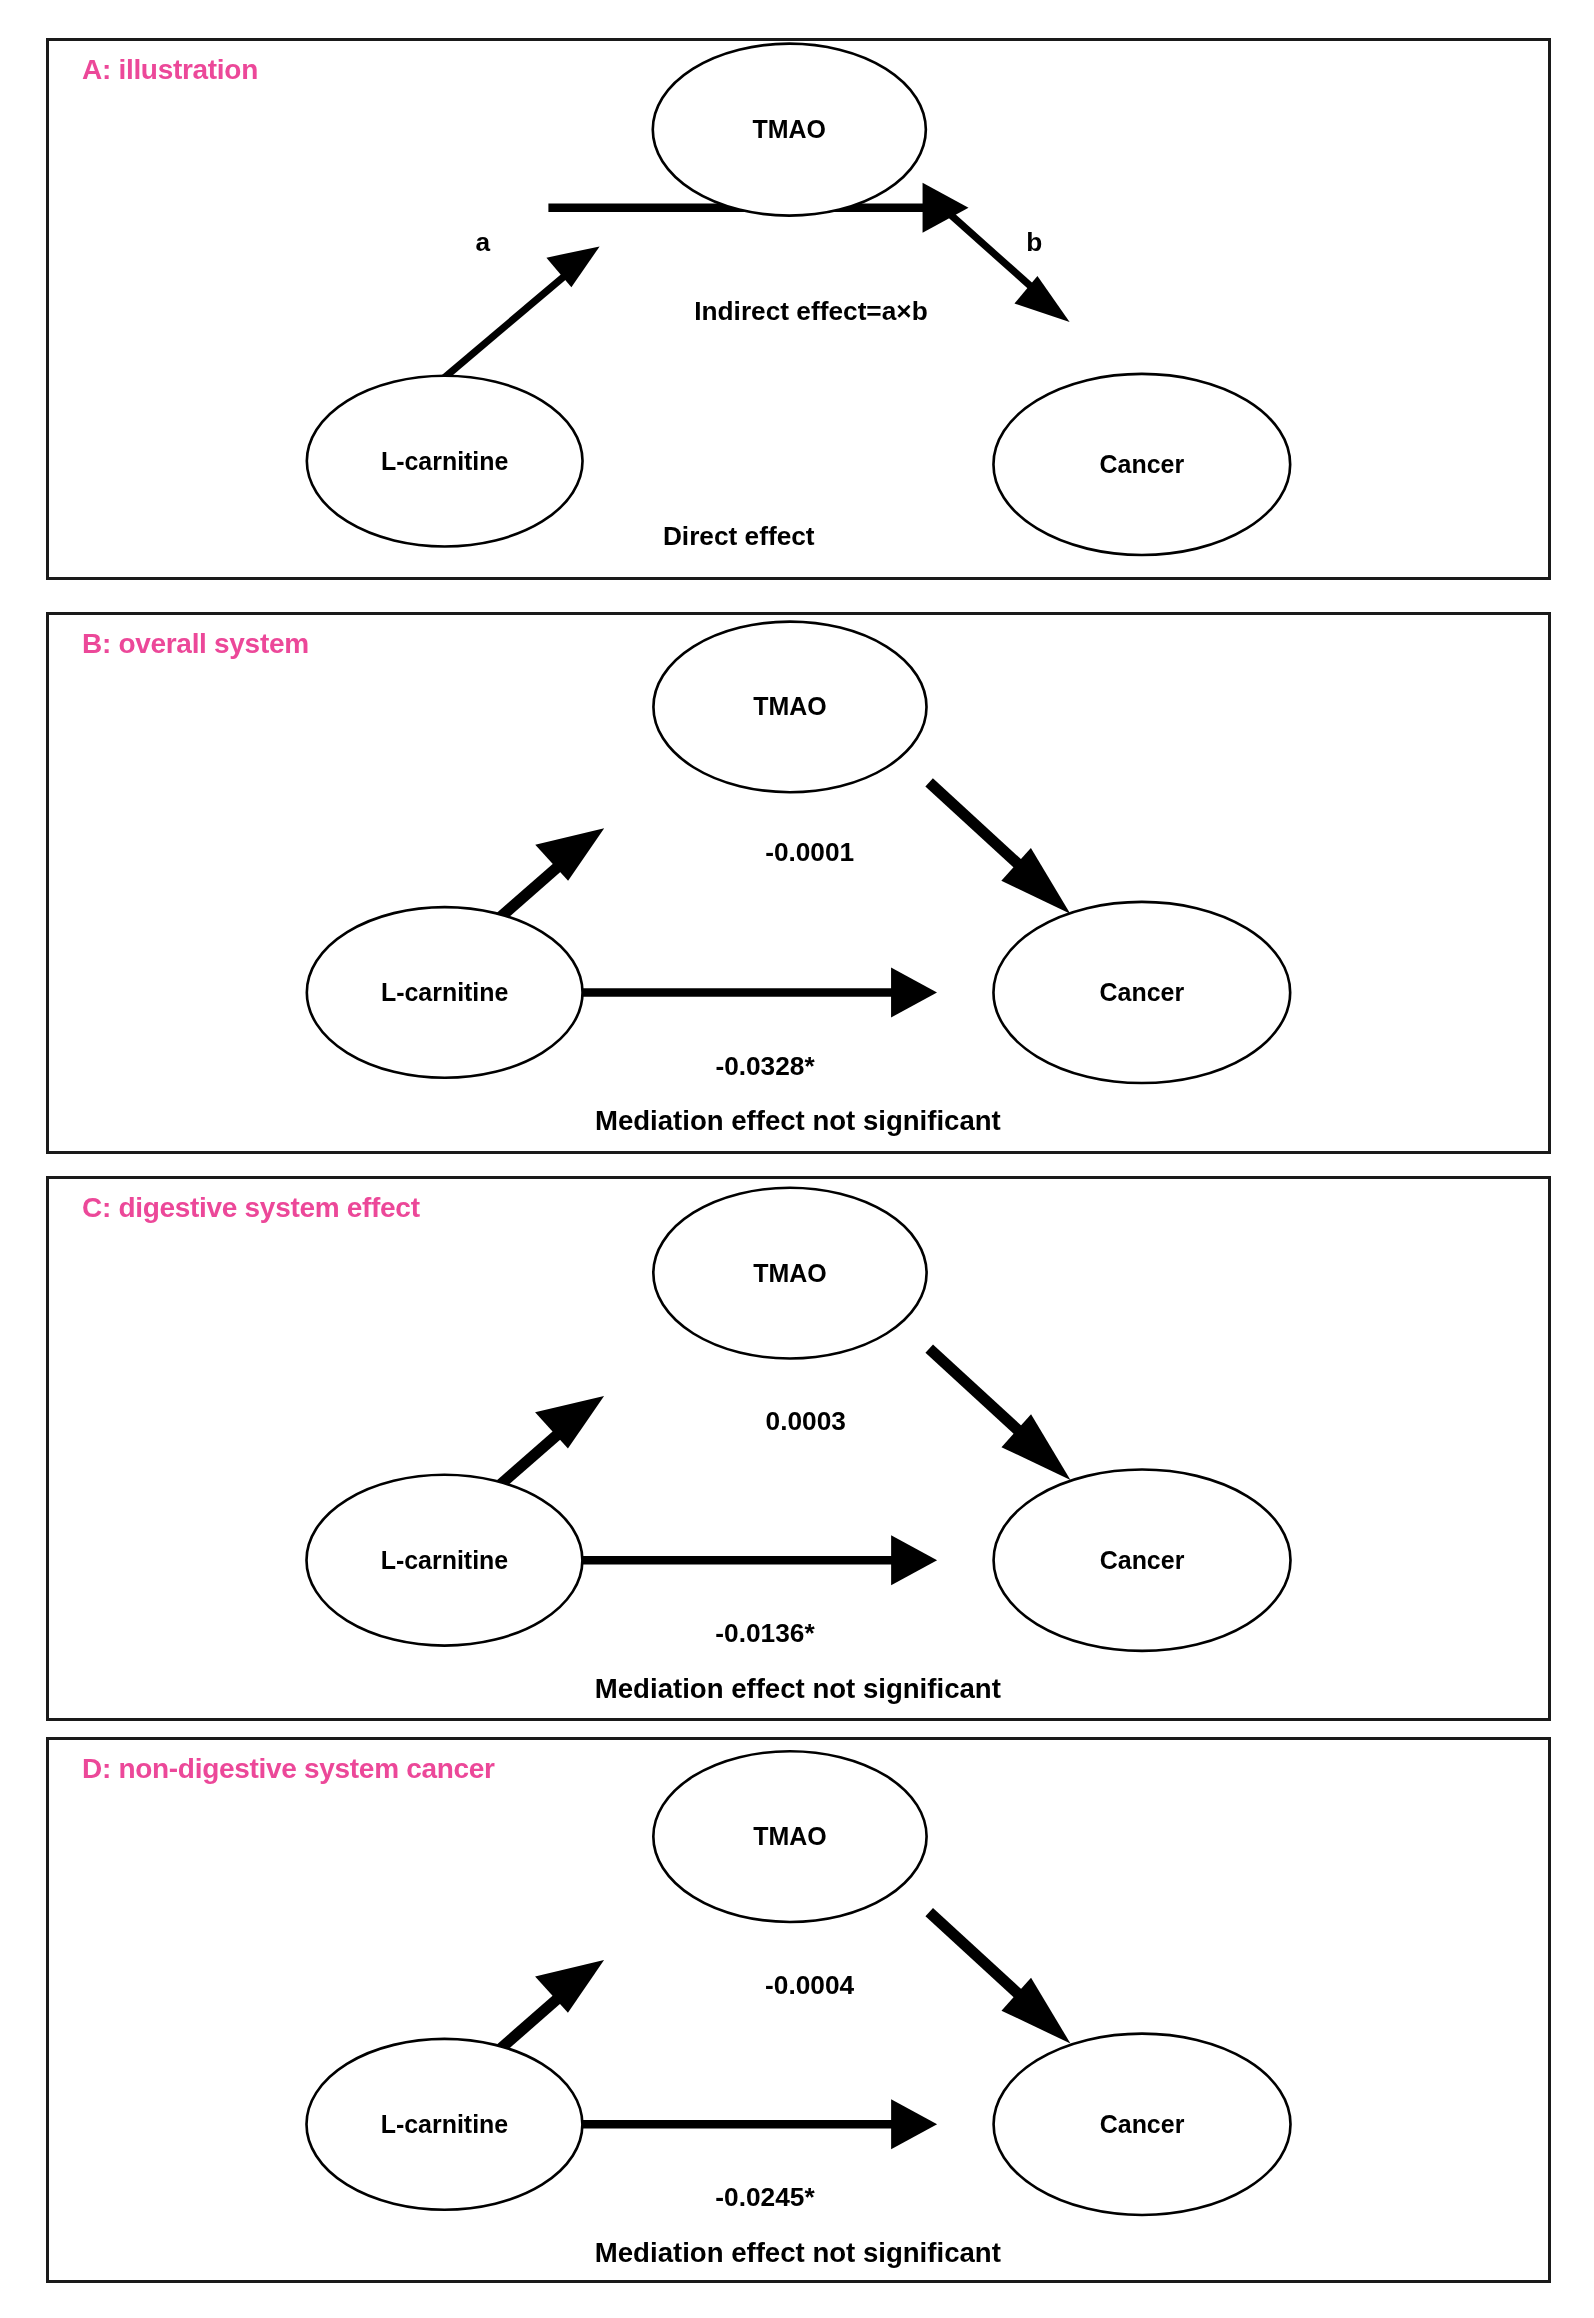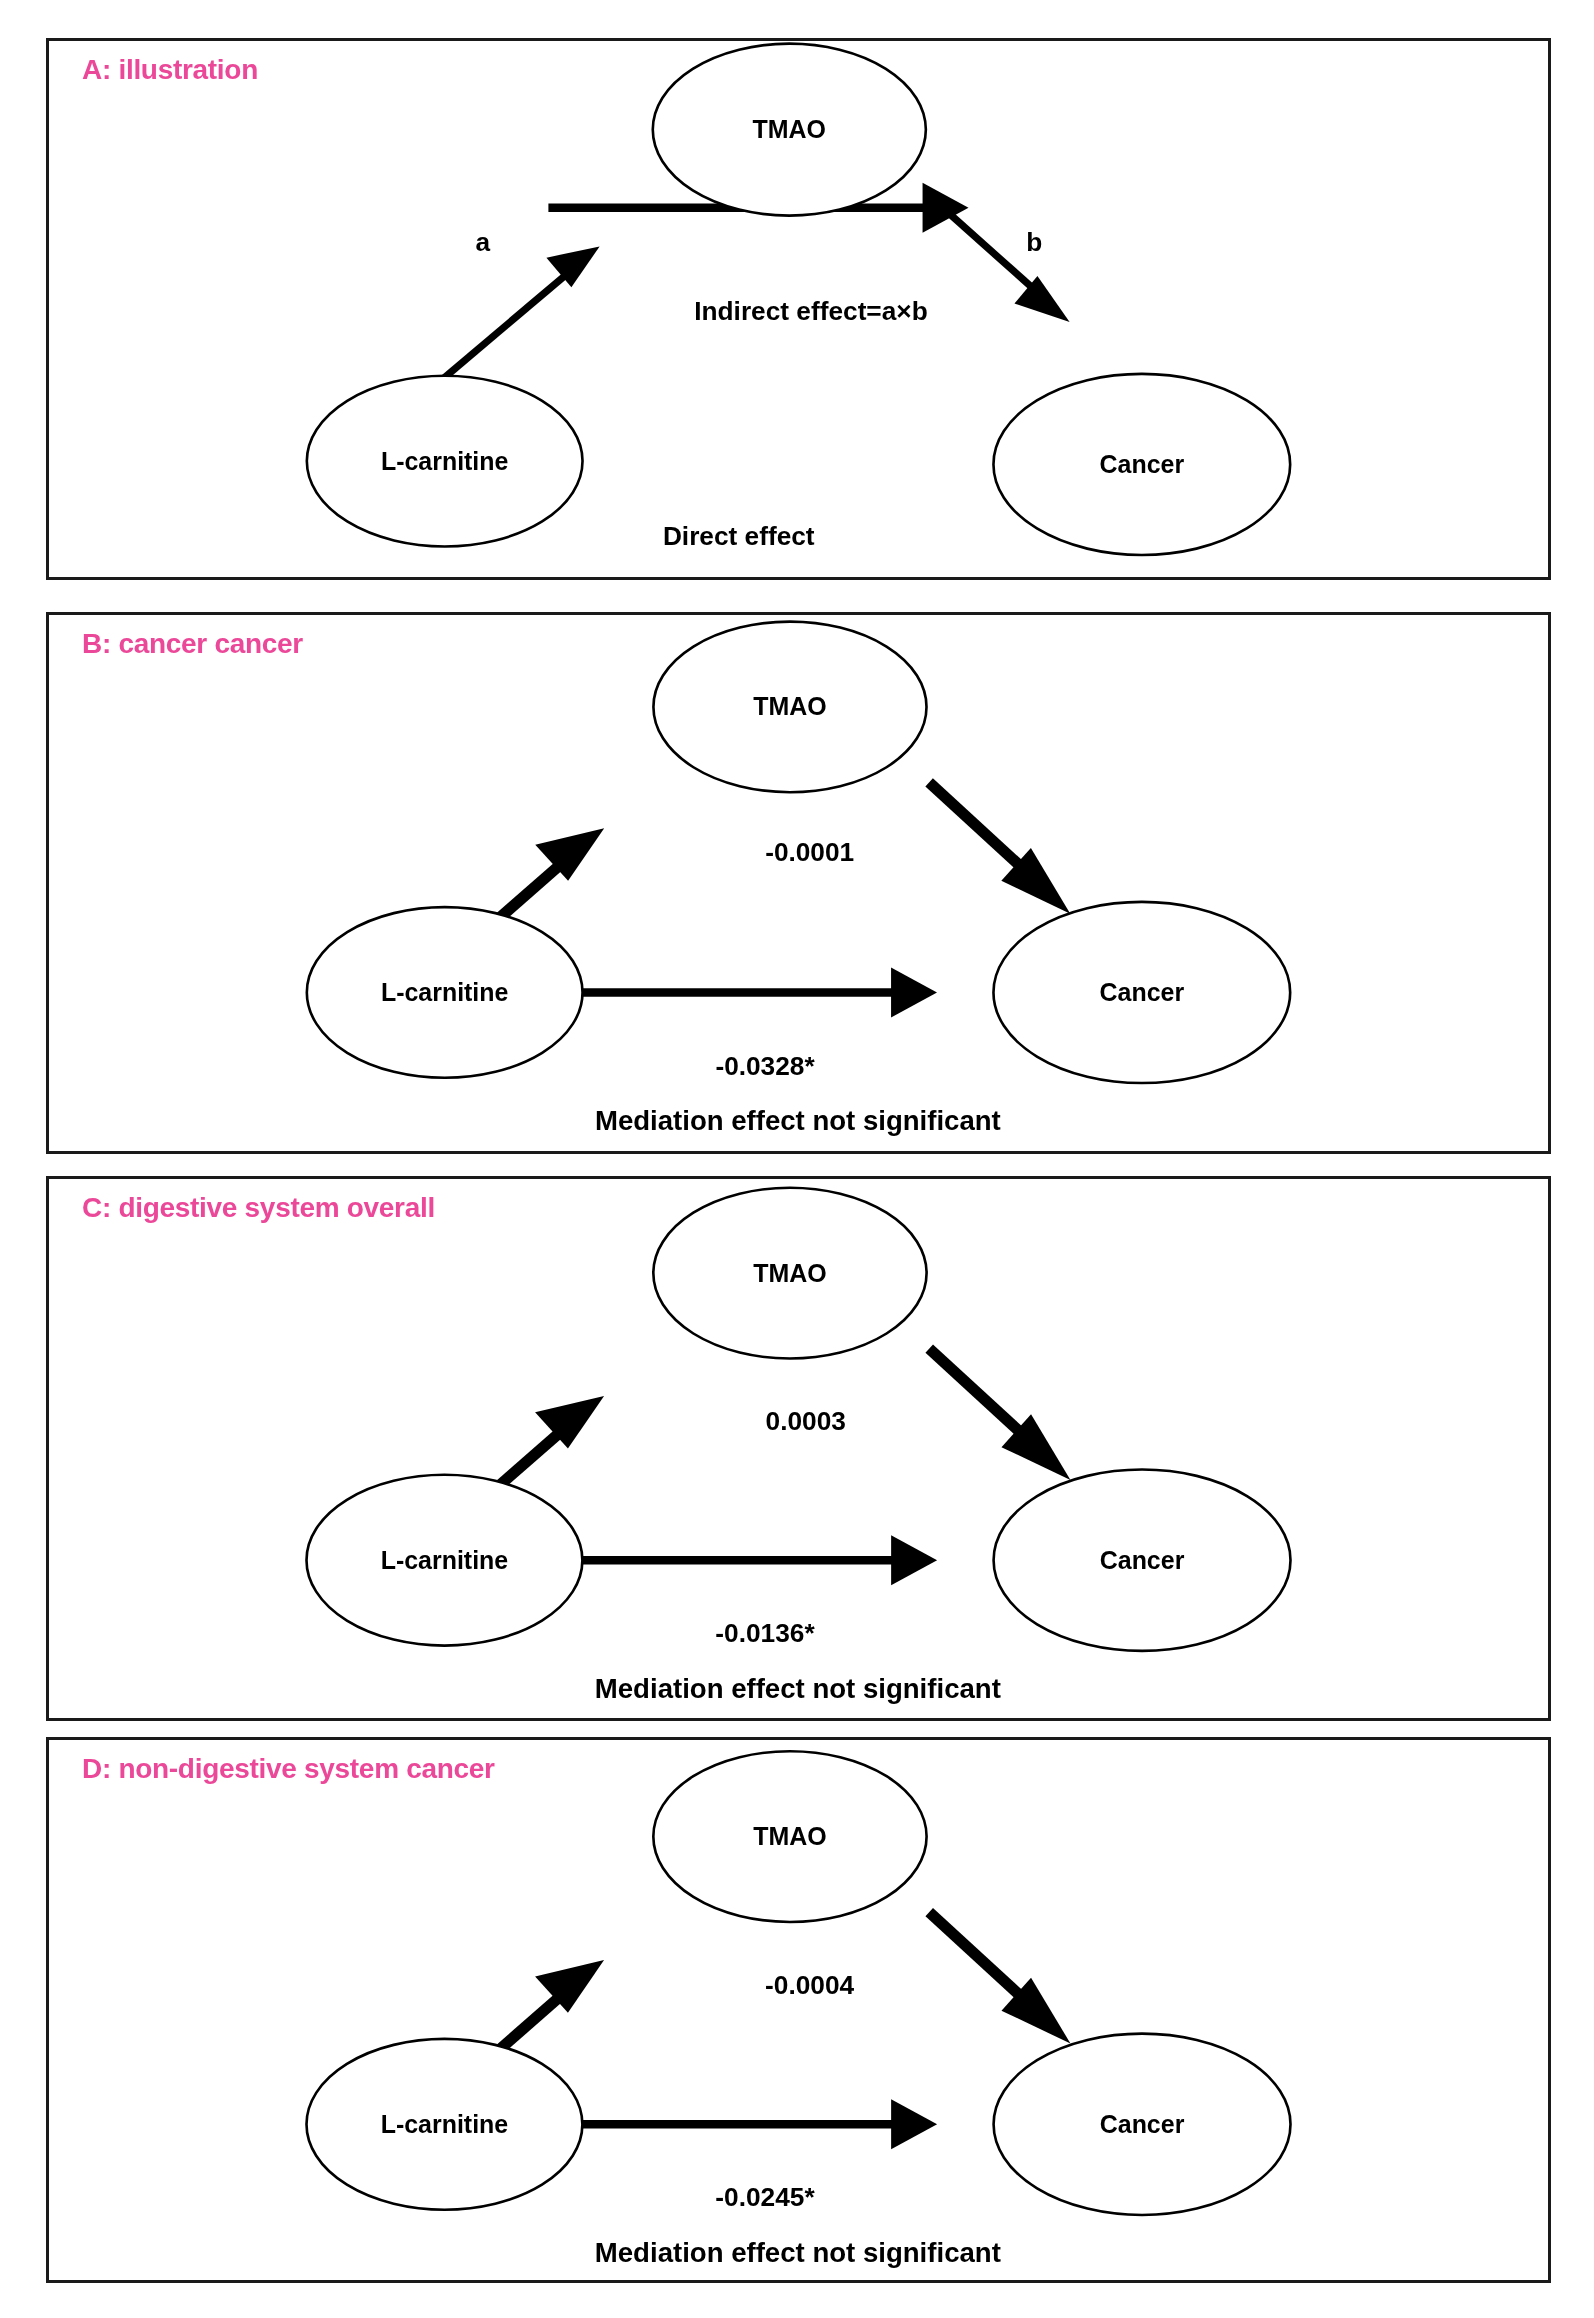--- a/index.html
+++ b/index.html
@@ -112,21 +112,21 @@
       </g>
 
       <text class="edge-label" x="660" y="320" text-anchor="middle">a</text>
       <text class="edge-label" x="1500" y="320" text-anchor="middle">b</text>
       <text class="edge-label" x="1160" y="425" text-anchor="middle">Indirect effect=a×b</text>
       <text class="edge-label" x="1050" y="768" text-anchor="middle">Direct effect</text>
     </svg>
   </div>
 
   <div class="panel" style="left:46px; top:612px; width:1505px; height:542px;">
-    <div class="panel-title" style="left:33px; top:13px;">B: cancer cancer</div>
+    <div class="panel-title" style="left:33px; top:13px;">B: overall system</div>
 
     <svg class="panel-svg" width="1499" height="535" viewBox="0 0 2282 815">
       <g>
         <line class="edge-line" x1="590" y1="545" x2="790" y2="370" stroke-width="17"></line>
         <polygon class="edge-head" points="845,325 740,350 790,405"></polygon>
       </g>
       <g>
         <line class="edge-line" x1="1340" y1="255" x2="1498" y2="400" stroke-width="17"></line>
         <polygon class="edge-head" points="1555,455 1495,355 1450,405"></polygon>
       </g>
@@ -148,21 +148,21 @@
         <text class="node-label" x="1664" y="588" text-anchor="middle">Cancer</text>
       </g>
 
       <text class="edge-label" x="1158" y="375" text-anchor="middle">-0.0001</text>
       <text class="edge-label" x="1090" y="700" text-anchor="middle">-0.0328*</text>
       <text class="foot-label" x="1140" y="785" text-anchor="middle">Mediation effect not significant</text>
     </svg>
   </div>
 
   <div class="panel" style="left:46px; top:1176px; width:1505px; height:545px;">
-    <div class="panel-title" style="left:33px; top:13px;">C: digestive system overall</div>
+    <div class="panel-title" style="left:33px; top:13px;">C: digestive system effect</div>
 
     <svg class="panel-svg" width="1499" height="539" viewBox="0 0 2282 820">
       <g>
         <line class="edge-line" x1="590" y1="550" x2="790" y2="375" stroke-width="17"></line>
         <polygon class="edge-head" points="845,330 740,355 790,410"></polygon>
       </g>
       <g>
         <line class="edge-line" x1="1340" y1="258" x2="1498" y2="403" stroke-width="17"></line>
         <polygon class="edge-head" points="1555,458 1495,358 1450,408"></polygon>
       </g>

